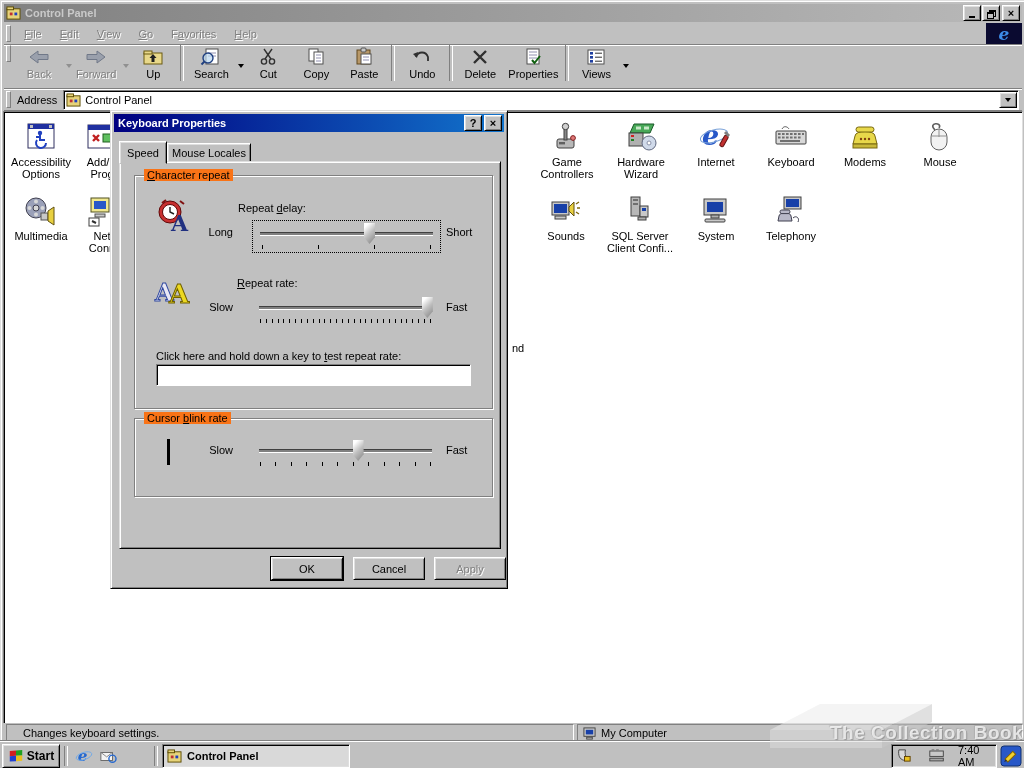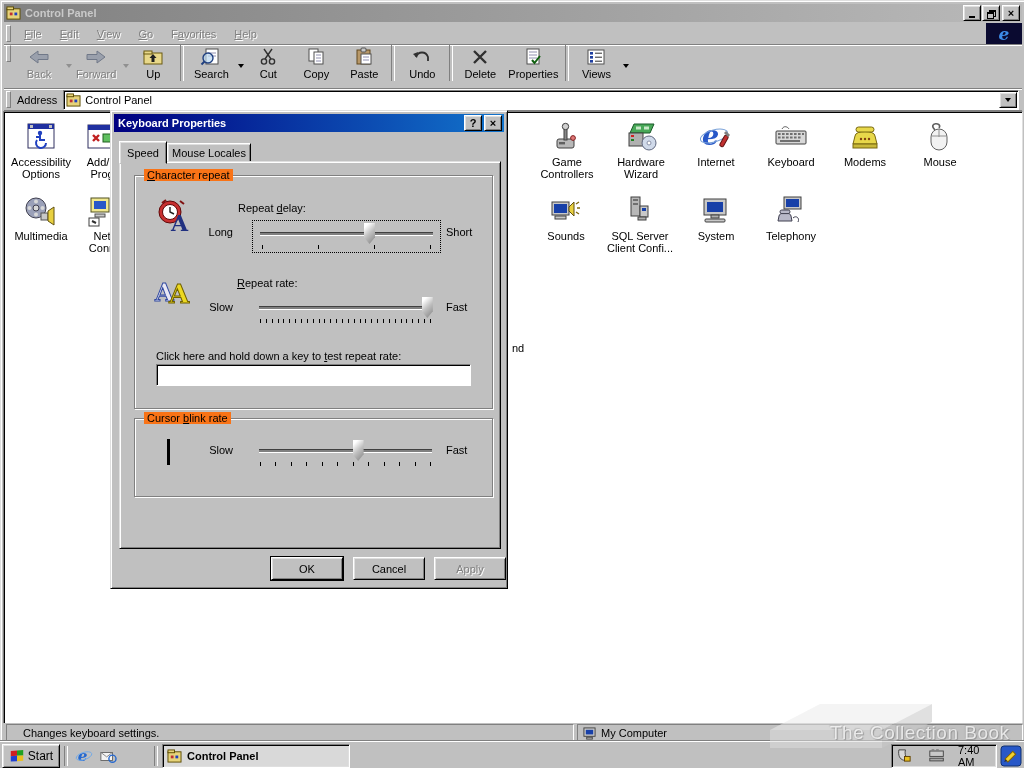--- a/index.html
+++ b/index.html
@@ -83,32 +83,32 @@
   .dlg-btn{position:absolute;width:70px;height:21px;display:flex;align-items:center;justify-content:center;}
   .dlg-btn.default{box-shadow:inset 1px 1px 0 #dfdfdf, inset -1px -1px 0 #808080, 0 0 0 1px #000;}
   .dlg-btn.disabled{color:#808080;text-shadow:1px 1px 0 #fff;}
   
   #statusbar{position:absolute;left:2px;top:722px;width:1020px;height:18px;background:#c0c0c0;display:flex;}
   .sb-panel{height:16px;margin-top:1px;border:1px solid;border-color:#808080 #fff #fff #808080;
     display:flex;align-items:center;padding:0 4px;}
   
   #taskbar{position:absolute;left:0;top:741px;width:1024px;height:27px;background:#c0c0c0;
     border-top:1px solid #fff;box-shadow:0 -1px 0 #808080;display:flex;align-items:center;}
-  #start-btn{margin-left:2px;width:56px;height:22px;display:flex;align-items:center;justify-content:center;font-weight:normal;}
+  #start-btn{margin-left:2px;width:56px;height:22px;display:flex;align-items:center;justify-content:center;font-weight:bold;}
   #start-btn .slbl{margin-left:3px;font-size:12px;}
   .tk-sep{width:2px;height:20px;margin:0 4px;border-left:1px solid #808080;border-right:1px solid #fff;}
   .ql-icon{width:20px;height:20px;display:flex;align-items:center;justify-content:center;margin:0 2px;}
   #task-btn{width:178px;height:22px;display:flex;align-items:center;padding:0 4px;background:#d9d9d9;font-weight:bold;}
   #task-btn .tklbl{margin-left:5px;}
   #tray{margin-left:auto;width:96px;height:22px;display:flex;align-items:center;padding:0 4px;gap:12px;}
   #tray .clock{margin-left:auto;margin-right:2px;}
   #corner-logo{width:22px;height:22px;margin:0 2px 0 3px;}
   
   #watermark{position:absolute;left:762px;top:696px;width:262px;height:66px;z-index:90;pointer-events:none;}
-  #watermark .wm-text{position:absolute;left:68px;top:26px;font-size:19px;font-weight:normal;letter-spacing:0.5px;
+  #watermark .wm-text{position:absolute;left:68px;top:26px;font-size:19px;font-weight:bold;letter-spacing:0.5px;
     color:rgba(250,250,250,0.78);text-shadow:1px 1px 1px rgba(110,110,110,0.55),-1px -1px 1px rgba(150,150,150,0.4);}
   svg{display:block;}
 </style>
 </head>
 <body>
 
 <div id="screen">
 
   <div id="window">
 

